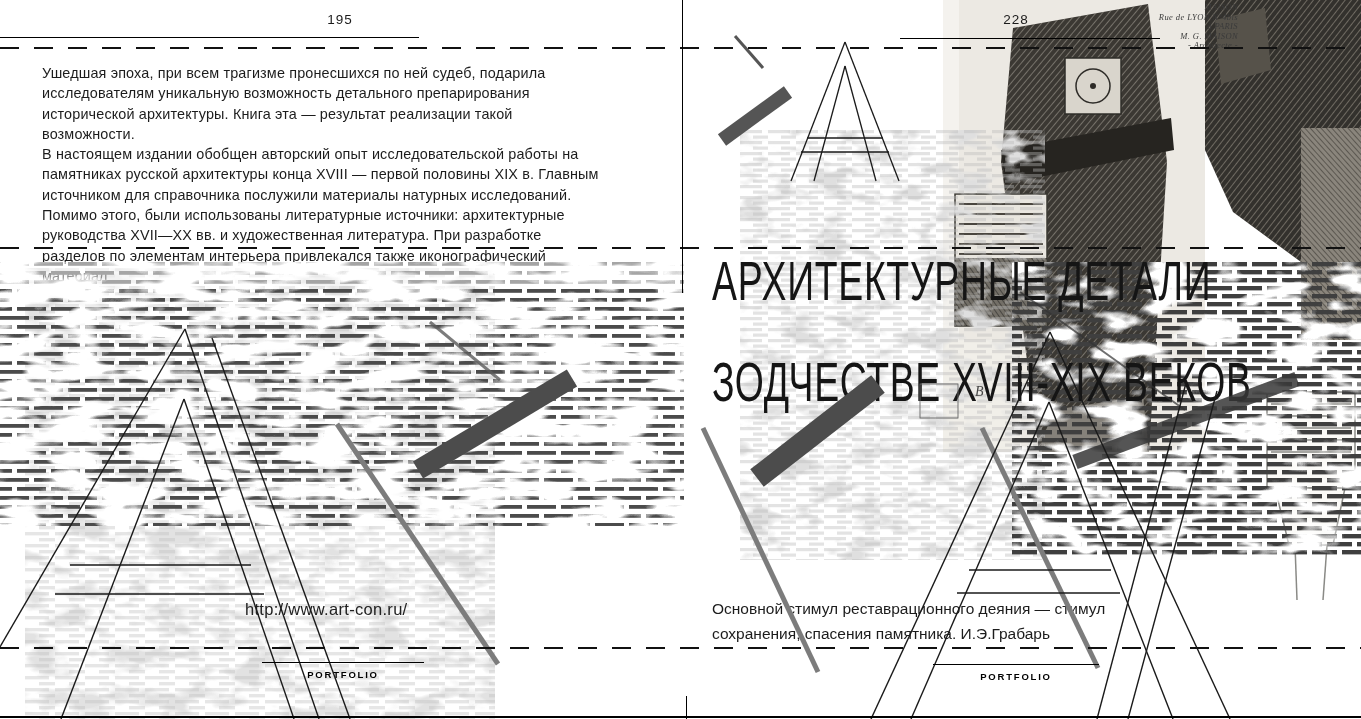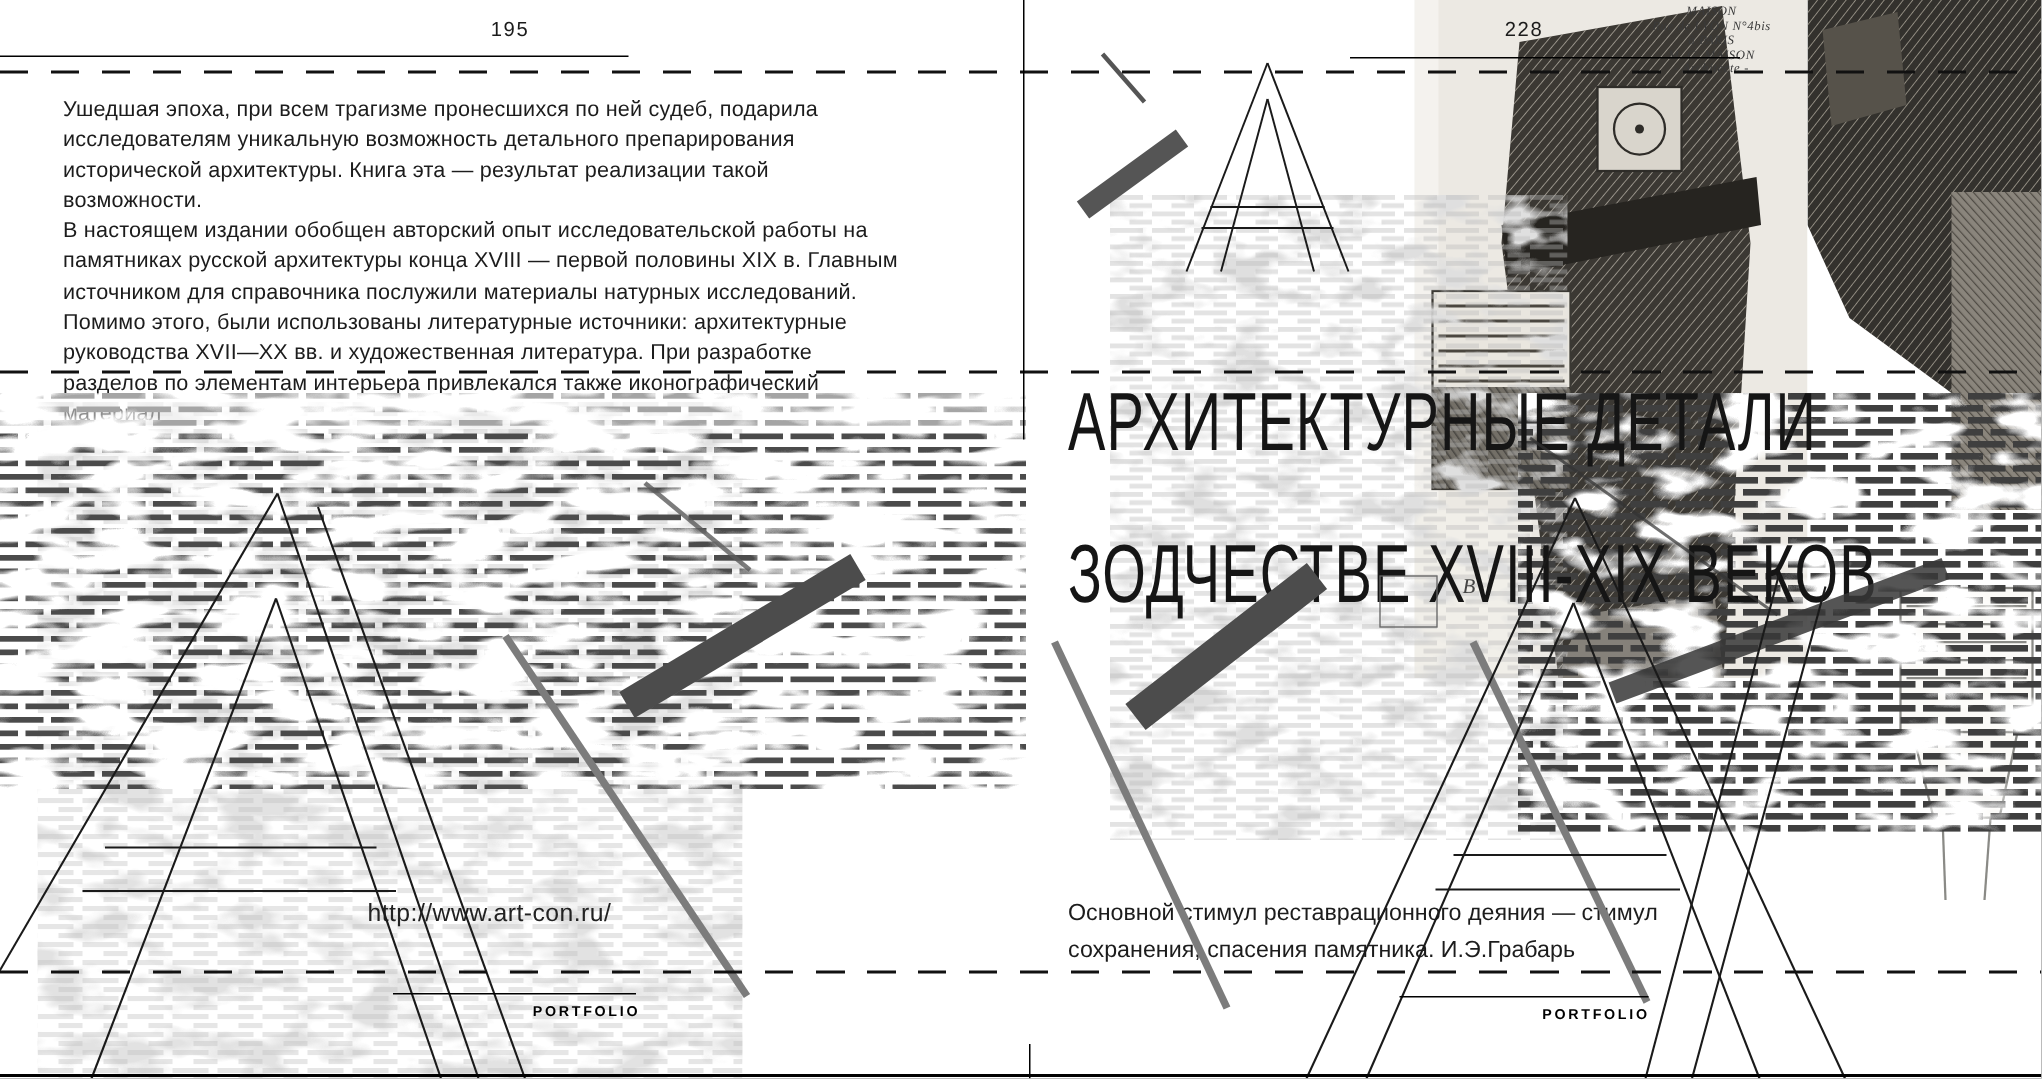--- a/index.html
+++ b/index.html
@@ -15,21 +15,21 @@
     font-size:14.4px;line-height:20.3px;font-weight:400;letter-spacing:.15px;
     white-space:pre-line;z-index:3;color:#1c1c1c;
   }
   .title-line{z-index:5;height:58px;white-space:nowrap;}
   .title-line span{
     display:inline-block;transform:scaleX(.68);transform-origin:0 50%;
     font-size:55px;font-weight:200;letter-spacing:1px;color:#151515;line-height:58px;
   }
   .url{font-size:16.5px;font-weight:300;letter-spacing:.3px;z-index:5;color:#222;}
   .quote{font-size:15.5px;line-height:25px;font-weight:300;white-space:pre-line;z-index:5;color:#1c1c1c;}
-  .portfolio{font-size:9.5px;font-weight:bold;letter-spacing:1.8px;text-align:center;z-index:9;color:#000;margin-left:48px;}
+  .portfolio{font-size:9.5px;font-weight:bold;letter-spacing:1.8px;text-align:center;z-index:9;color:#000;}
   .maison{
     font-family:"Liberation Serif",serif;font-style:italic;font-size:8.5px;line-height:9.6px;
     text-align:center;color:#3a3a3a;z-index:2;letter-spacing:.4px;
   }
   .bmark{font-family:"Liberation Serif",serif;font-style:italic;font-size:14px;color:#444;z-index:5;}
   
   .dash{height:2px;left:0;width:1361px;z-index:8;
     background:repeating-linear-gradient(90deg,#111 0 19px,transparent 19px 34px);}
   .rule{background:#000;z-index:9;}
   
@@ -187,21 +187,21 @@
   <div class="abs title-line" style="left:712px;top:353px;">
     <span>ЗОДЧЕСТВЕ XVIII-XIX ВЕКОВ</span></div>
 
   <div class="abs url" style="left:245px;top:600px;">http://www.art-con.ru/</div>
 
   <div class="abs quote" style="left:712px;top:596px;width:440px;">Основной стимул реставрационного деяния — стимул
 сохранения, спасения памятника. И.Э.Грабарь</div>
 
   <div class="abs bmark" style="left:975px;top:384px;">В</div>
 
-  <div class="abs maison" style="left:1076px;top:3px;width:130px;">
+  <div class="abs maison" style="left:1108px;top:3px;width:130px;text-align:right;">
     <div>MAISON</div>
     <div>Rue de LYON N°4bis</div>
     <div>à PARIS</div>
     <div>M. G. MAISON</div>
     <div>- Architecte -</div>
   </div>
 
   <svg class="abs z6" style="left:0;top:0" width="1361" height="719" viewBox="0 0 1361 719">
 
     <g stroke="#4c4c4c" stroke-linecap="butt">

